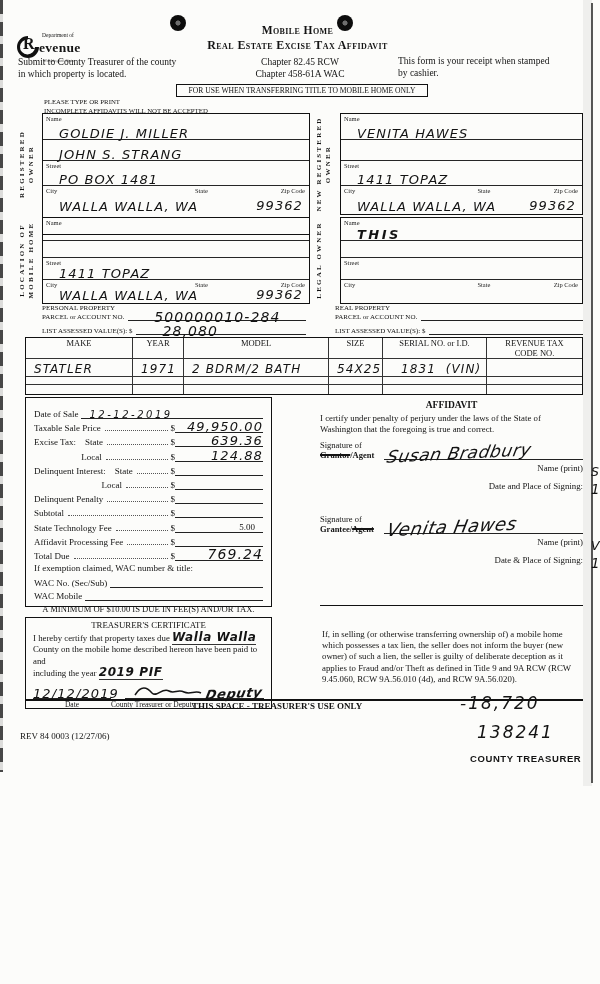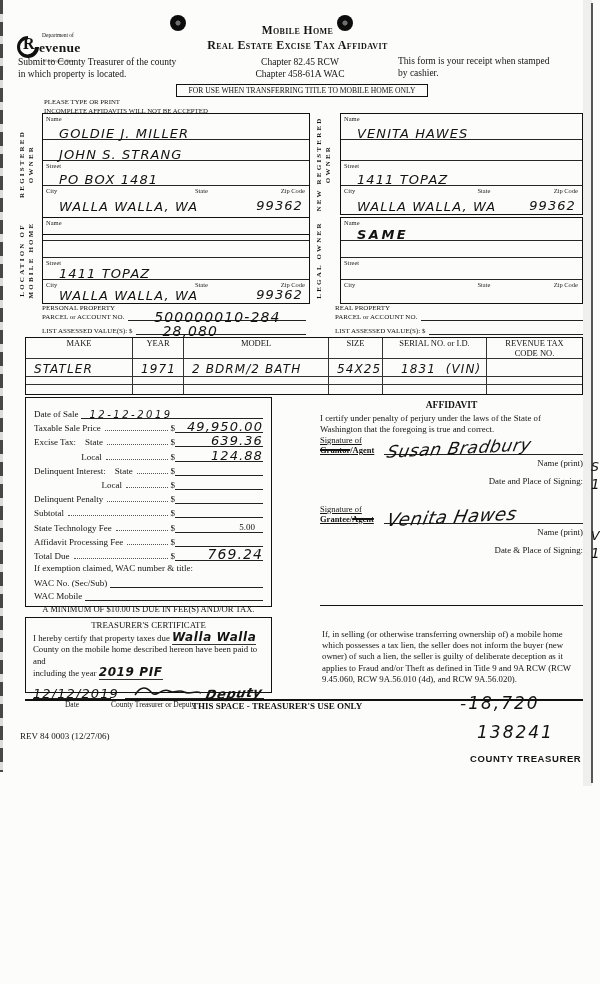--- a/index.html
+++ b/index.html
@@ -53,28 +53,28 @@
   .frow{display:flex;align-items:flex-end;height:14.2px;}
   .fl{white-space:pre;}
   .dots{flex:1;border-bottom:1.2px dotted #555;margin:0 3px 2px 4px;}
   .fval{width:88px;border-bottom:1px solid #222;position:relative;height:12px;}
   .fval .hw{position:absolute;right:0;bottom:-2px;font-size:13px;}
   .fval .typed{position:absolute;right:8px;bottom:0;font-size:9px;font-family:"Liberation Serif",serif;font-style:normal;letter-spacing:0;}
   .fillline{flex:1;border-bottom:1px solid #222;margin-left:3px;position:relative;height:12px;}
   .fillline .hw{position:absolute;left:8px;bottom:-2px;font-size:13px;}
   
   .aff{position:absolute;left:320px;top:400px;width:263px;font-size:8.8px;}
-  .sigrow{display:flex;text-decoration:underline;}
+  .sigrow{display:flex;margin-top:5px;}
   .siglab{width:64px;font-size:8.5px;line-height:10px;}
   .sigline{flex:1;border-bottom:1.2px solid #222;position:relative;height:20px;}
   .sigline .hw{position:absolute;left:4px;bottom:-4px;font-size:17px;}
   .nrow{display:flex;align-items:flex-end;margin-top:3px;height:15px;flex-direction:column;}
   .nrow .fillline .hw{font-size:12.5px;letter-spacing:1.6px;}
   
-  .tbox{position:absolute;left:25px;top:617px;width:247px;height:76px;
+  .tbox{position:absolute;left:25px;top:617px;width:247px;height:92px;
         border:1.4px solid #111;padding:2px 7px 0 7px;font-size:8.8px;line-height:11.5px;}
   .thw{font-size:12px;letter-spacing:.6px;font-weight:bold;border-bottom:1px solid #333;}
   .tsig{display:flex;align-items:flex-end;height:19px;}
   .tsig .dcol{width:78px;border-bottom:1px solid #222;position:relative;height:14px;}
   .tsig .dcol .hw{position:absolute;left:0;bottom:-2px;font-size:13px;}
   .tsig .scol{flex:1;border-bottom:1px solid #222;margin-left:14px;position:relative;height:14px;}
   .tlabels{display:flex;font-size:7.5px;}
   .tlabels .d{width:78px;text-align:center;}
   .tlabels .s{flex:1;text-align:left;}
   .liennote{position:absolute;left:322px;top:629px;width:259px;font-size:8.8px;line-height:11.2px;text-align:left;}
@@ -178,21 +178,21 @@
       <span class="flabel lstate">State</span>
       <span class="flabel lzip">Zip Code</span>
       <span class="hwv hw">WALLA WALLA, WA</span>
       <span class="hwzip hw">99362</span>
     </div>
   </div>
 
   <div class="obox" style="left:340px;top:217px;width:243px;height:87px;">
     <div class="orow" style="height:23px;">
       <span class="flabel">Name</span>
-      <span class="hwv hw" style="font-weight:bold;letter-spacing:2.5px;">SAME</span>
+      <span class="hwv hw" style="font-weight:bold;letter-spacing:2.5px;">THIS</span>
     </div>
     <div class="orow" style="height:17px;"></div>
     <div class="orow" style="height:22px;">
       <span class="flabel">Street</span>
     </div>
     <div class="orow last" style="height:21px;">
       <span class="flabel">City</span>
       <span class="flabel lstate">State</span>
       <span class="flabel lzip">Zip Code</span>
     </div>

